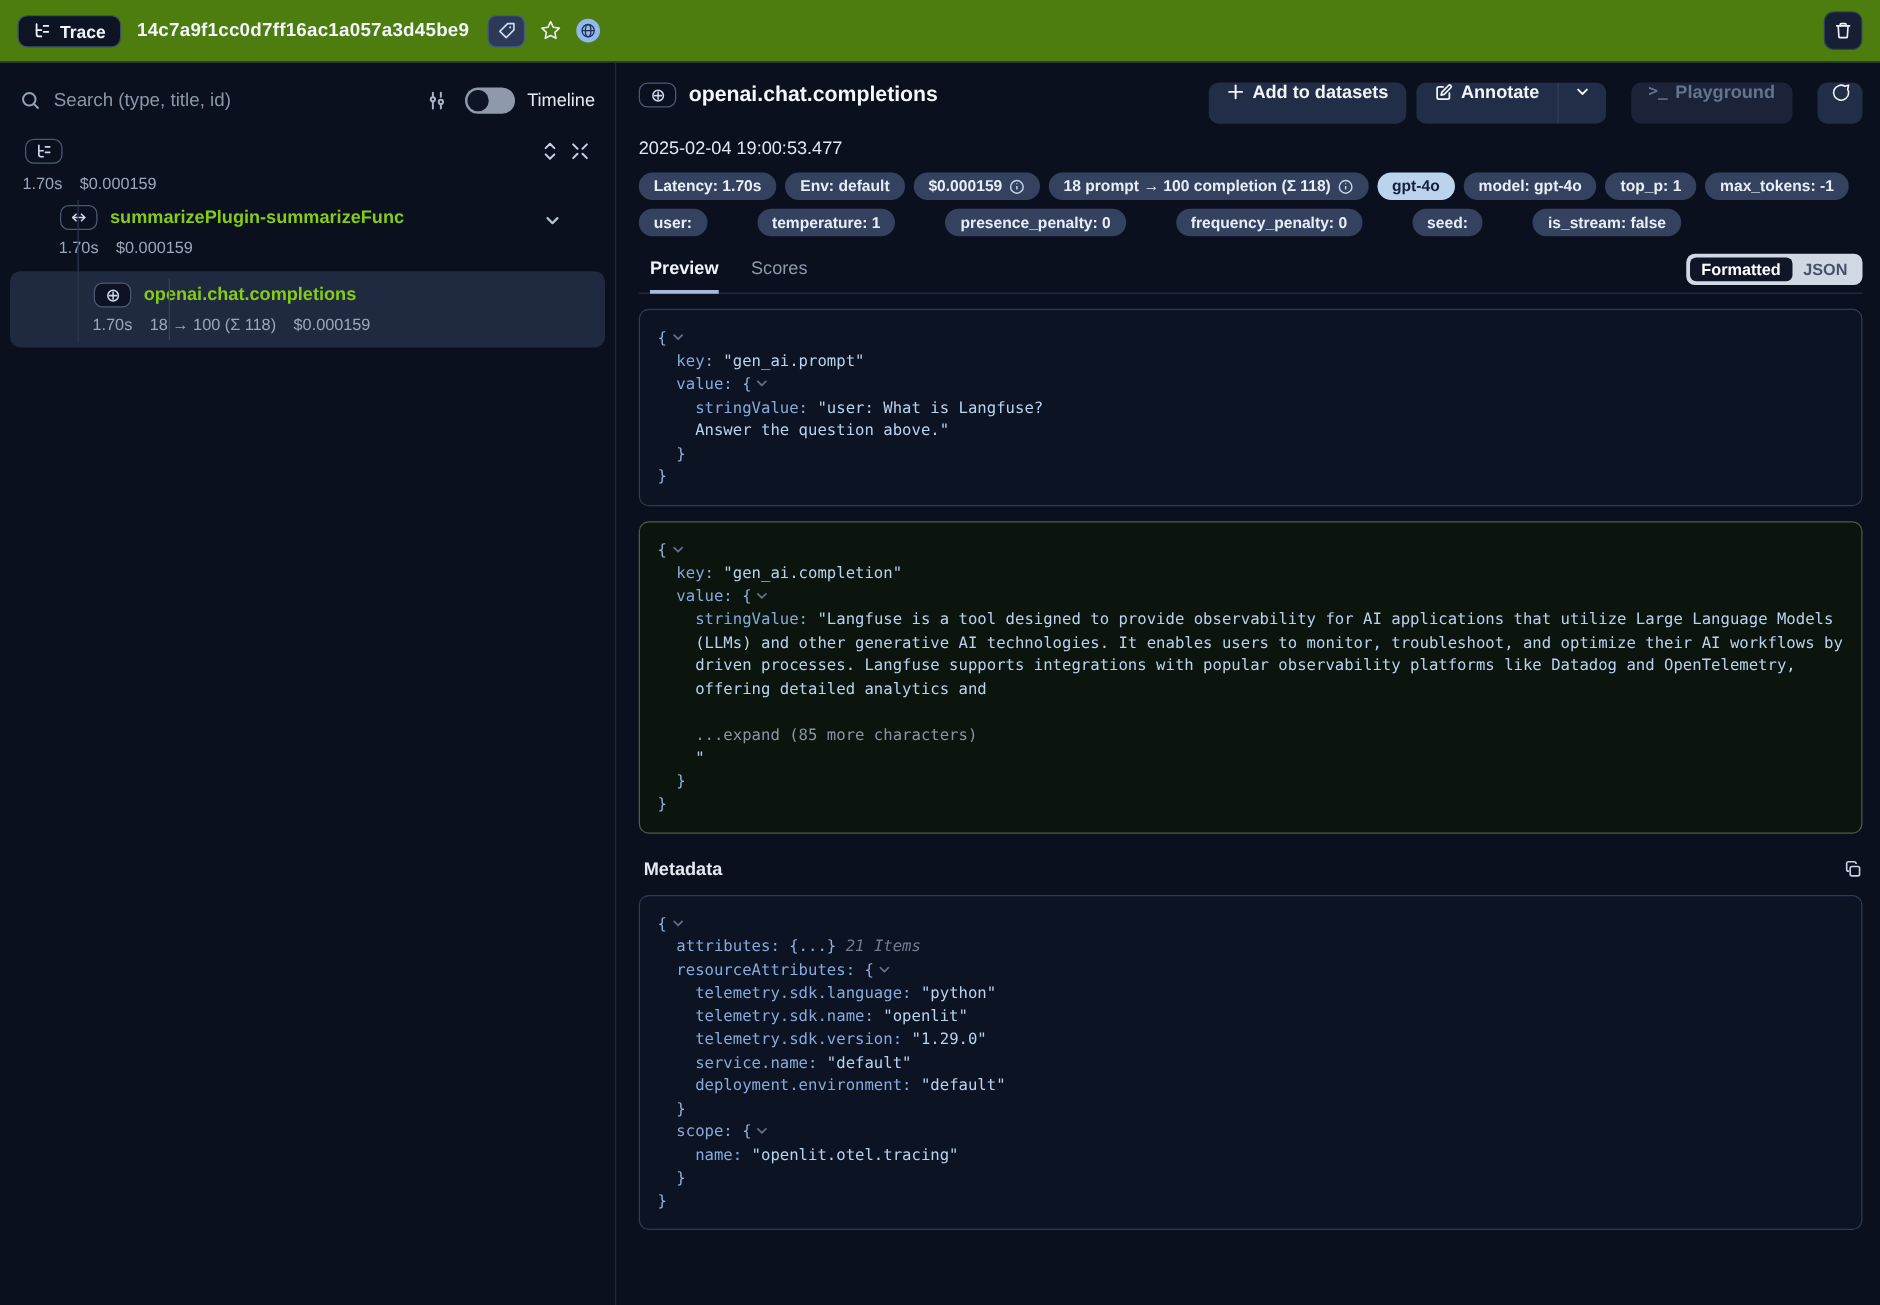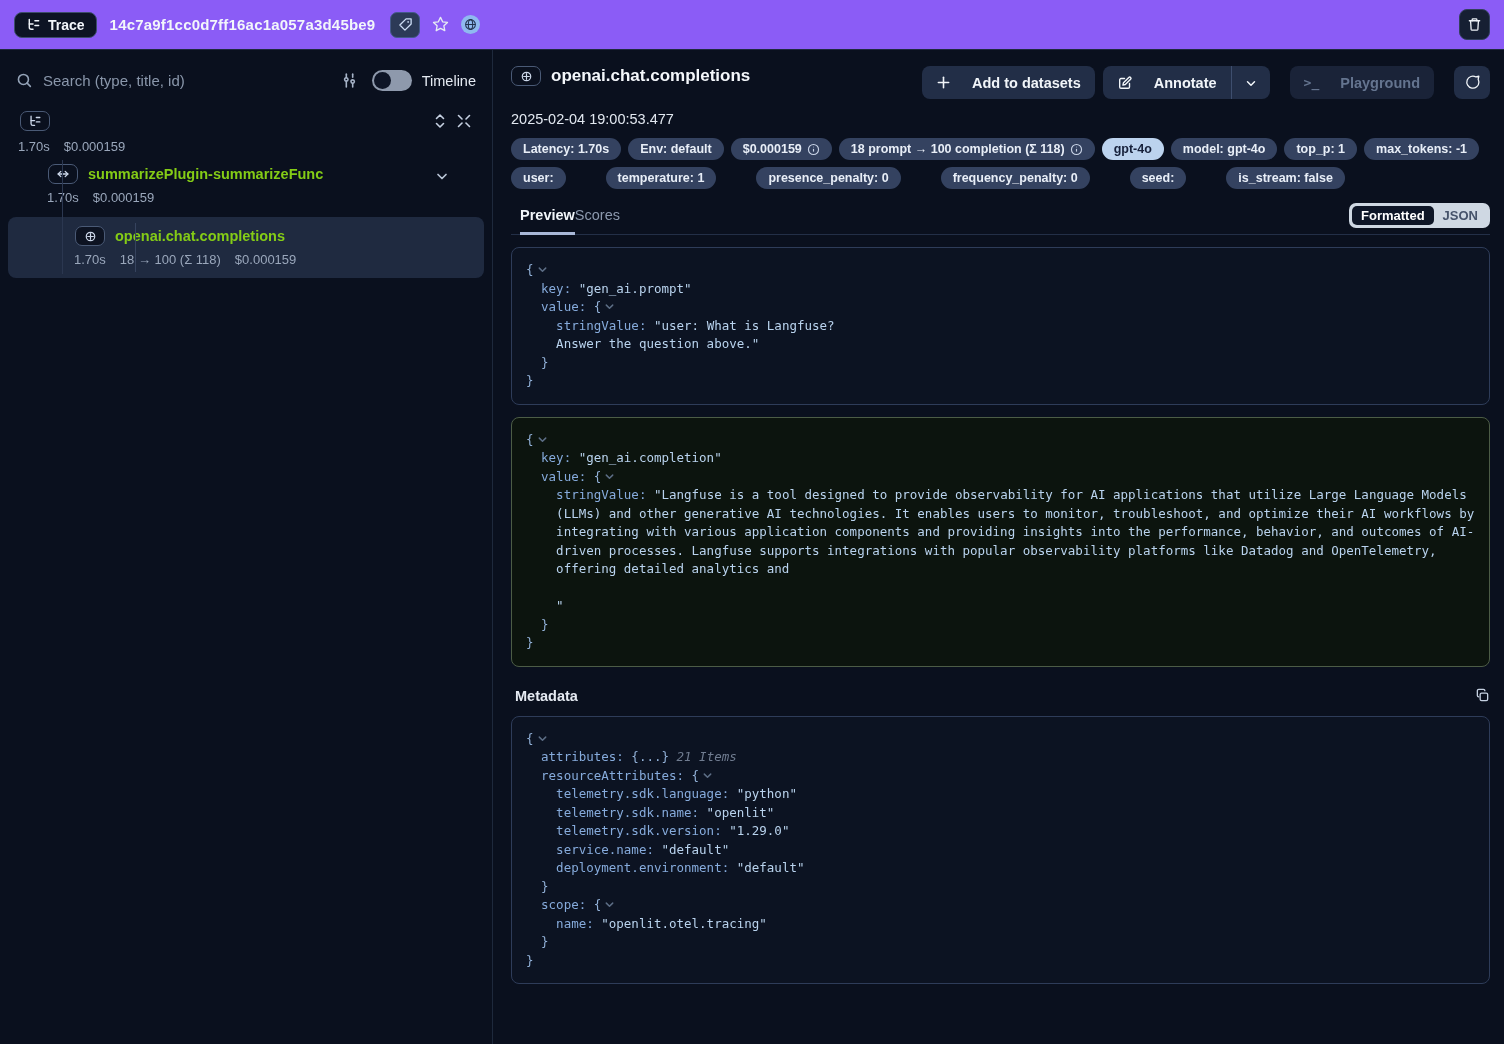--- a/index.html
+++ b/index.html
@@ -7,21 +7,21 @@
   body {
     background:#0a101e;
     color:#e7edf6;
     font-family:"Liberation Sans", sans-serif;
     font-size:14px;
   }
   svg { display:block; }
 
   
   .topbar {
-    height:50px; background:#8b5cf6; border-bottom:1px solid #1f2a3f;
+    height:50px; background:#4d7c0f; border-bottom:1px solid #1f2a3f;
     display:flex; align-items:center; padding:0 14px;
   }
   .trace-badge {
     display:flex; align-items:center; gap:7px;
     border:1px solid #3d4d6b; background:#0d1424; border-radius:8px;
     padding:4px 11px; font-weight:700; font-size:14px; color:#f2f6fb;
   }
   .trace-id { margin-left:13px; font-size:15px; font-weight:700; color:#f2f6fb; letter-spacing:.2px; }
   .tag-btn {
     margin-left:15px; width:30px; height:26px; border-radius:7px;
@@ -99,21 +99,21 @@
   .gen-metrics { padding-left:66px; margin-top:6px; }
 
   
   .main-header { display:flex; align-items:flex-start; }
   .title-wrap { display:flex; align-items:center; gap:10px; flex:1; }
   .page-title { font-size:17px; font-weight:700; color:#f4f7fb; }
   .actions { display:flex; align-items:center; gap:8px; }
   .btn {
     height:33px; border-radius:8px; background:#222e47; border:none;
     color:#f1f5f9; font-size:14.5px; font-weight:700; padding:0 14px;
-    display:flex; align-items:center; gap:21px; cursor:pointer;
+    display:flex; gap:6px; cursor:pointer;
     font-family:"Liberation Sans", sans-serif;
   }
   .split { display:flex; align-items:stretch; border-radius:8px; overflow:hidden; }
   .split .btn { border-radius:0; }
   .split-divider { width:1px; background:#3e4e6e; }
   .split .chev-part { padding:0 12px; }
   .btn-disabled { background:#1a2338; color:#64748f; cursor:default; margin-left:12px; }
   .btn-icon { width:36px; padding:0; justify-content:center; margin-left:12px; }
   .term-glyph { font-family:"DejaVu Sans Mono", monospace; font-size:13px; font-weight:700; }
 
@@ -128,21 +128,21 @@
     padding:3px 12px; font-size:12.5px; font-weight:700; line-height:16px;
   }
   .badge-light { background:#bcd3ee; color:#16203a; }
   .info-i { color:#c9d4e6; }
 
   
   .tabs-row {
     display:flex; align-items:flex-end; justify-content:space-between;
     margin-top:14px; border-bottom:1px solid #232f47;
   }
-  .tabs { display:flex; padding-left:9px; }
+  .tabs { display:flex; gap:26px; padding-left:9px; }
   .tab { font-size:14.5px; padding-bottom:9px; cursor:pointer; color:#8c99ae; font-weight:500; }
   .tab.active { color:#f1f5f9; font-weight:600; border-bottom:3px solid #a9b8d8; margin-bottom:-1px; }
   .seg-control {
     background:#cfd8e3; border-radius:7px; padding:3px; display:flex; align-items:center;
     margin-bottom:6px; font-size:13px; font-weight:700;
   }
   .seg { padding:2px 9px; border-radius:5px; cursor:pointer; color:#46536b; }
   .seg.active { background:#0e1627; color:#ffffff; }
 
   
@@ -465,24 +465,24 @@
     <div class="code-block green">
         <div class="cl"><span class="p">{</span><span class="chev" style="display: inline-block;"><svg width="11" height="11" viewBox="0 0 12 12" fill="none" stroke="#5d6e86" stroke-width="1.6" stroke-linecap="round" stroke-linejoin="round">
               <path d="M2.5 4.5 6 8 9.5 4.5"></path>
             </svg></span></div>
         <div class="cl"><span class="k">  key:</span><span class="s"> "gen_ai.completion"</span></div>
         <div class="cl"><span class="k">  value:</span><span class="p"> {</span><span class="chev" style="display: inline-block;"><svg width="11" height="11" viewBox="0 0 12 12" fill="none" stroke="#5d6e86" stroke-width="1.6" stroke-linecap="round" stroke-linejoin="round">
               <path d="M2.5 4.5 6 8 9.5 4.5"></path>
             </svg></span></div>
         <div class="cl"><span class="k">    stringValue:</span><span class="s"> "Langfuse is a tool designed to provide observability for AI applications that utilize Large Language Models</span></div>
         <div class="cl"><span class="s">    (LLMs) and other generative AI technologies. It enables users to monitor, troubleshoot, and optimize their AI workflows by</span></div>
-        <div class="cl"><span class="s">    integrating with various application components and providing insights into the performance, behavior, and outcomes of AI-</span></div>
         <div class="cl"><span class="s">    driven processes. Langfuse supports integrations with popular observability platforms like Datadog and OpenTelemetry,</span></div>
         <div class="cl"><span class="s">    offering detailed analytics and</span></div>
         <div class="cl"><span class="p"></span>&nbsp;</div>
+        <div class="cl"><span class="x">    ...expand (85 more characters)</span></div>
         <div class="cl"><span class="s">    "</span></div>
         <div class="cl"><span class="p">  }</span></div>
         <div class="cl"><span class="p">}</span></div>
       </div>
 
     <div class="section-row">
       <span class="section-label">Metadata</span>
       <button class="copy-btn">
         <span>
           <svg width="15" height="15" viewBox="0 0 16 16" fill="none" stroke="currentColor" stroke-width="1.4" stroke-linejoin="round">

